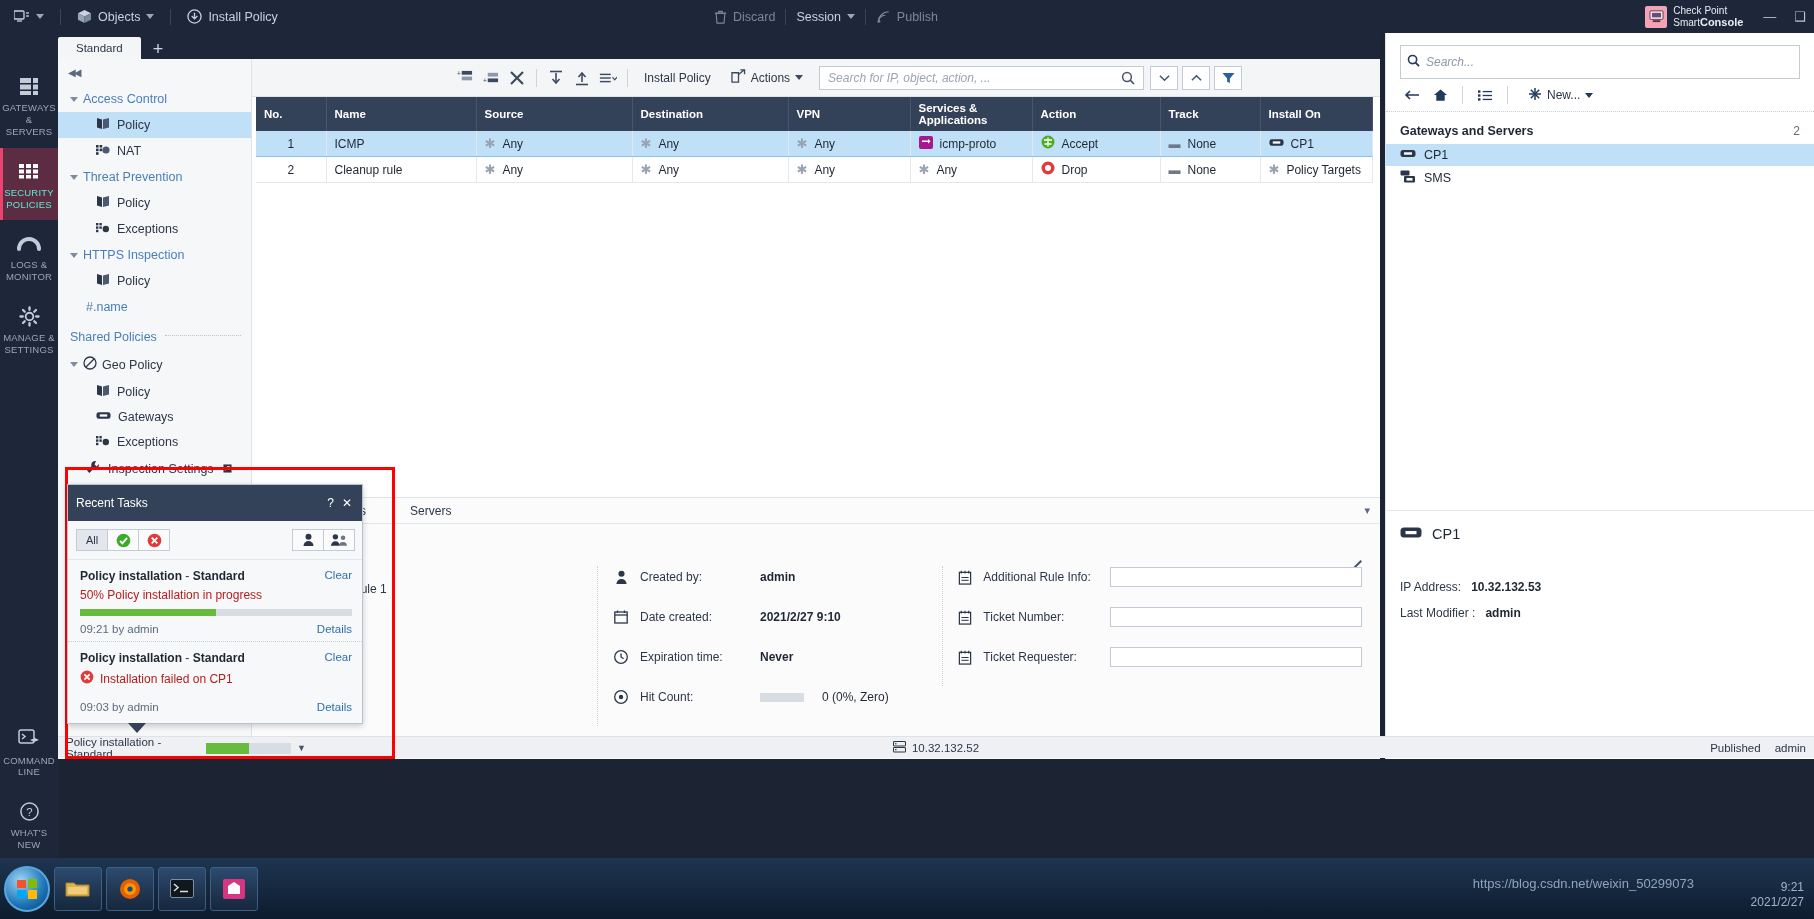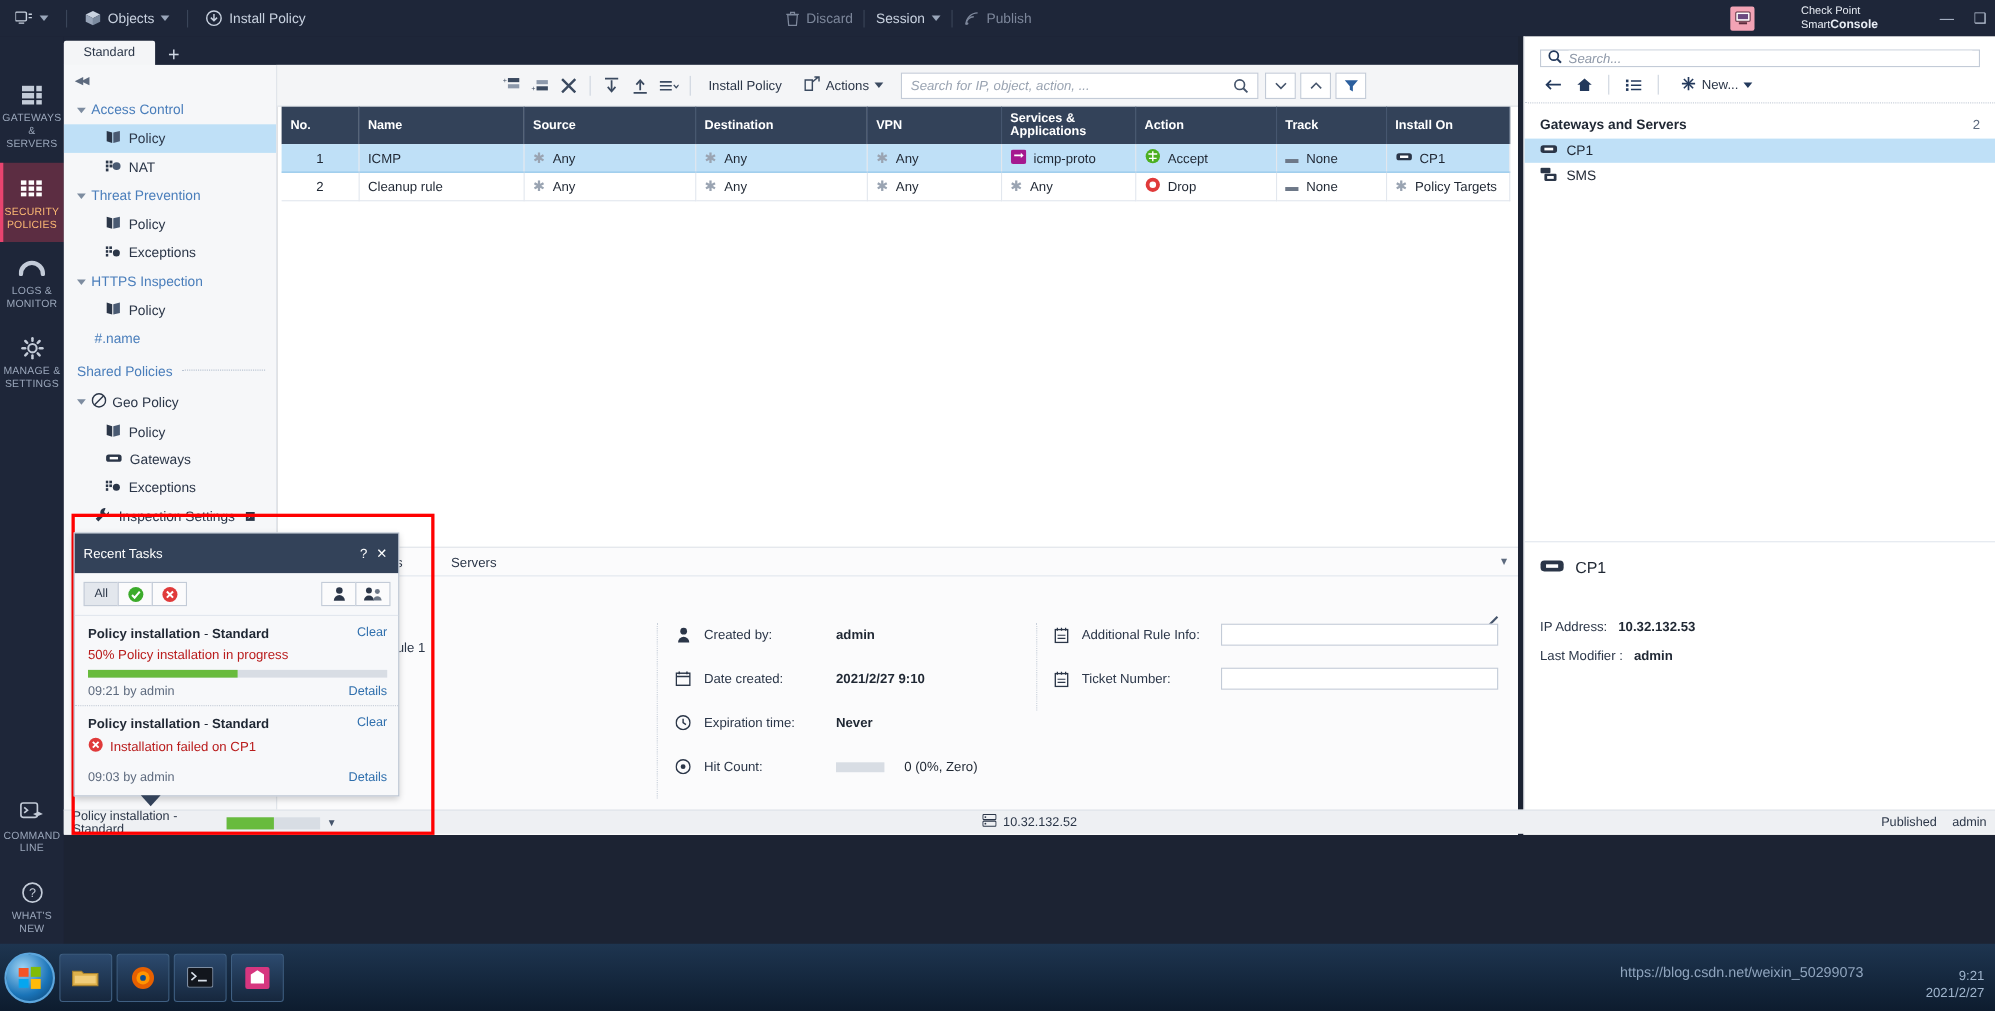--- a/index.html
+++ b/index.html
@@ -25,42 +25,42 @@
   .tb-item.dim { color: #7d879b; }
   .tb-sep { width: 1px; height: 16px; background: #3a4559; margin: 0 6px; }
   .caret { width: 0; height: 0; border-left: 4px solid transparent;
            border-right: 4px solid transparent; border-top: 5px solid #9aa6ba; }
   .topbar-center {
     position: absolute; left: 710px; top: 0; height: 33px;
     display: flex; align-items: center;
   }
   .topbar-right {
     position: absolute; right: 0; top: 0; height: 33px;
-    display: flex; align-items: center; padding-right: 8px; gap: 36px;
+    display: flex; align-items: center; padding-right: 8px;
   }
   .logo-box {
     width: 22px; height: 22px; background: #f2a3b5; border-radius: 2px;
     display: flex; align-items: center; justify-content: center;
     margin-right: 6px;
   }
   .logo-text { line-height: 1.1; color: #e8edf5; font-size: 10px; }
   .logo-text b { font-size: 11px; }
   .win-btns { display: flex; align-items: center; gap: 18px; margin-left: 20px; color: #b9c3d4; }
   .win-btn { cursor: default; font-size: 13px; }
 
   
   .rail {
     position: absolute; left: 0; top: 33px; width: 58px; height: 886px;
     background: #1e2639;
   }
   .rail-item {
     position: relative; width: 58px; padding: 12px 2px 10px;
     text-align: center; color: #9aa6ba; cursor: default;
   }
-  .rail-item.active { background: #5c2d42; color: #fdba74; }
+  .rail-item.active { background: #5c2d42; color: #5eead4; }
   .rail-item.active::before {
     content: ''; position: absolute; left: 0; top: 0; width: 3px; height: 100%;
     background: #e8446f;
   }
   .rail-label { font-size: 9.5px; line-height: 1.25; margin-top: 5px; letter-spacing: .2px; }
   .rail-ico { height: 22px; display: flex; align-items: center; justify-content: center; }
   .rail-bottom { position: absolute; bottom: 58px; left: 0; width: 58px; }
 
   
   .tabstrip {
@@ -181,21 +181,21 @@
     width: 278px; height: 20px; border: 1px solid #c3cbd7; background: #fff;
   }
   .hitbar { width: 44px; height: 9px; background: #d8dde4; display:inline-block; margin-right: 8px;}
 
   
   .rightpanel {
     position: absolute; left: 1385px; top: 33px; width: 429px; height: 726px;
     background: #ffffff; border-left: 1px solid #dfe3e9;
   }
   .rp-search {
-    margin: 12px 14px 0 14px; height: 16px; border: 1px solid #c3cbd7;
+    margin: 12px 14px 0 14px; height: 34px; border: 1px solid #c3cbd7;
     display: flex; align-items: center; padding: 0 6px; gap: 6px;
   }
   .rp-search input {
     flex: 1; border: 0; outline: 0; font-size: 12px; font-style: italic; color: #2b3648;
     font-family: "Liberation Sans", sans-serif;
   }
   .rp-search input::placeholder { color: #8e98a8; font-style: italic; }
   .rp-tools {
     display: flex; align-items: center; gap: 4px; padding: 6px 14px 6px 14px;
     border-bottom: 1px dotted #c9d0da; color: #3b4a60;
@@ -949,20 +949,36 @@
                   <line x1="7" y1="0.8" x2="7" y2="3.6"></line>
                   <line x1="11" y1="0.8" x2="11" y2="3.6"></line>
                 </g>
                 <line x1="3.2" y1="8" x2="10.8" y2="8" stroke="#2b3648" stroke-width="1.1"></line>
                 <line x1="3.2" y1="11" x2="10.8" y2="11" stroke="#2b3648" stroke-width="1.1"></line>
               </svg>
           </span>
           <span class="dp-label" style="width:128px;">Ticket Number:</span>
           <input class="dp-input" type="text" style="">
         </div>
+        <div class="dp-row">
+          <span class="dp-ico">
+            <svg width="14" height="15" viewBox="0 0 14 16">
+                <rect x="1" y="2.5" width="12" height="12.5" fill="none" stroke="#2b3648" stroke-width="1.3"></rect>
+                <g stroke="#2b3648" stroke-width="1.2">
+                  <line x1="3" y1="0.8" x2="3" y2="3.6"></line>
+                  <line x1="7" y1="0.8" x2="7" y2="3.6"></line>
+                  <line x1="11" y1="0.8" x2="11" y2="3.6"></line>
+                </g>
+                <line x1="3.2" y1="8" x2="10.8" y2="8" stroke="#2b3648" stroke-width="1.1"></line>
+                <line x1="3.2" y1="11" x2="10.8" y2="11" stroke="#2b3648" stroke-width="1.1"></line>
+              </svg>
+          </span>
+          <span class="dp-label" style="width:128px;">Ticket Requester:</span>
+          <input class="dp-input" type="text" style="">
+        </div>
       </div>
     </div>
   </div>
 
   <div class="rightpanel">
     <div class="rp-search">
       <span>
         <svg width="13" height="13" viewBox="0 0 14 14">
             <circle cx="6" cy="6" r="4.4" fill="none" stroke="#23395c" stroke-width="1.7"></circle>
             <line x1="9.2" y1="9.2" x2="13" y2="13" stroke="#23395c" stroke-width="2"></line>

